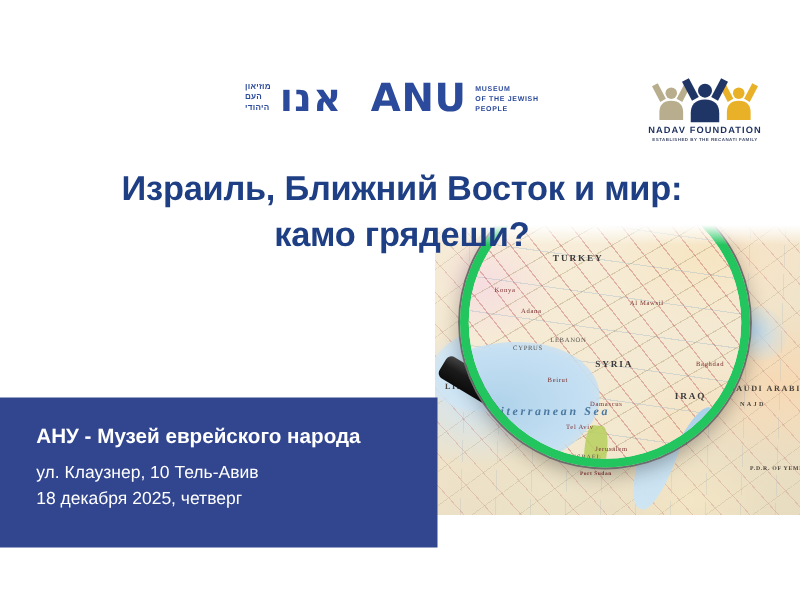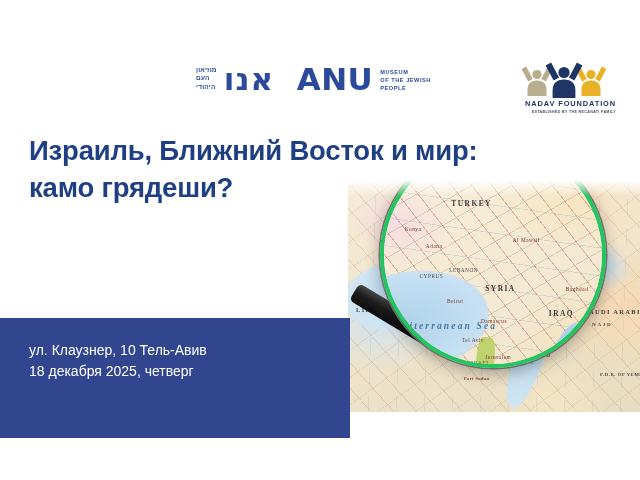--- a/index.html
+++ b/index.html
@@ -75,21 +75,21 @@
     letter-spacing: 0.55px;
     padding-top: 3px;
   }
 
   
   .nadav-logo {
     position: absolute;
     left: 512px;
     top: 58px;
     width: 104px;
-    text-align: right;
+    text-align: center;
   }
   .nadav-figures {
     height: 40px;
     position: relative;
   }
   .nadav-name {
     color: #1c2f5e;
     font-size: 7.4px;
     font-weight: bold;
     letter-spacing: 0.9px;
@@ -105,20 +105,21 @@
     white-space: nowrap;
     transform: scaleY(0.95);
   }
 
   
   .title-block {
     position: absolute;
     left: 29px;
     top: 133px;
     width: 585px;
+    text-align: center;
   }
   .main-title {
     color: #1f3f85;
     font-size: 27.5px;
     font-weight: bold;
     line-height: 1.33;
     letter-spacing: -0.2px;
     margin: 0;
     white-space: pre-line;
   }
@@ -194,26 +195,26 @@
     position: absolute;
     left: 236px; top: 66px;
     width: 46px; height: 42px;
     background: radial-gradient(ellipse at 40% 50%, #bfdcf0 0%, rgba(191,220,240,0) 80%);
     border-radius: 50%;
     transform: rotate(35deg);
   }
   
   .lens {
     position: absolute;
-    left: 32px;
+    left: 20px;
     top: -38px;
     width: 218px;
     height: 218px;
     border-radius: 50%;
-    border: 4px solid #22c55e;
+    border: 7px solid #22c55e;
     box-shadow:
       0 0 0 1.5px #6d6d6d,
       inset 0 0 0 2px rgba(255,255,255,0.55),
       inset 0 8px 26px rgba(255,255,255,0.42),
       0 5px 16px rgba(0,0,0,0.32);
     overflow: hidden;
     background: transparent;
   }
   .lens-content {
     position: absolute;
@@ -461,18 +462,19 @@
   </div>
 
   <div class="title-block">
     <h1 class="main-title">Израиль, Ближний Восток и мир:
 камо грядеши?</h1>
   </div>
 
 
   <div class="info-banner">
     <div class="info-inner">
+      <p class="venue">АНУ - Музей еврейского народа</p>
       <p class="addr">ул. Клаузнер, 10 Тель-Авив</p>
       <p class="date">18 декабря 2025, четверг</p>
     </div>
   </div>
 
 </div>
 
 </body></html>

